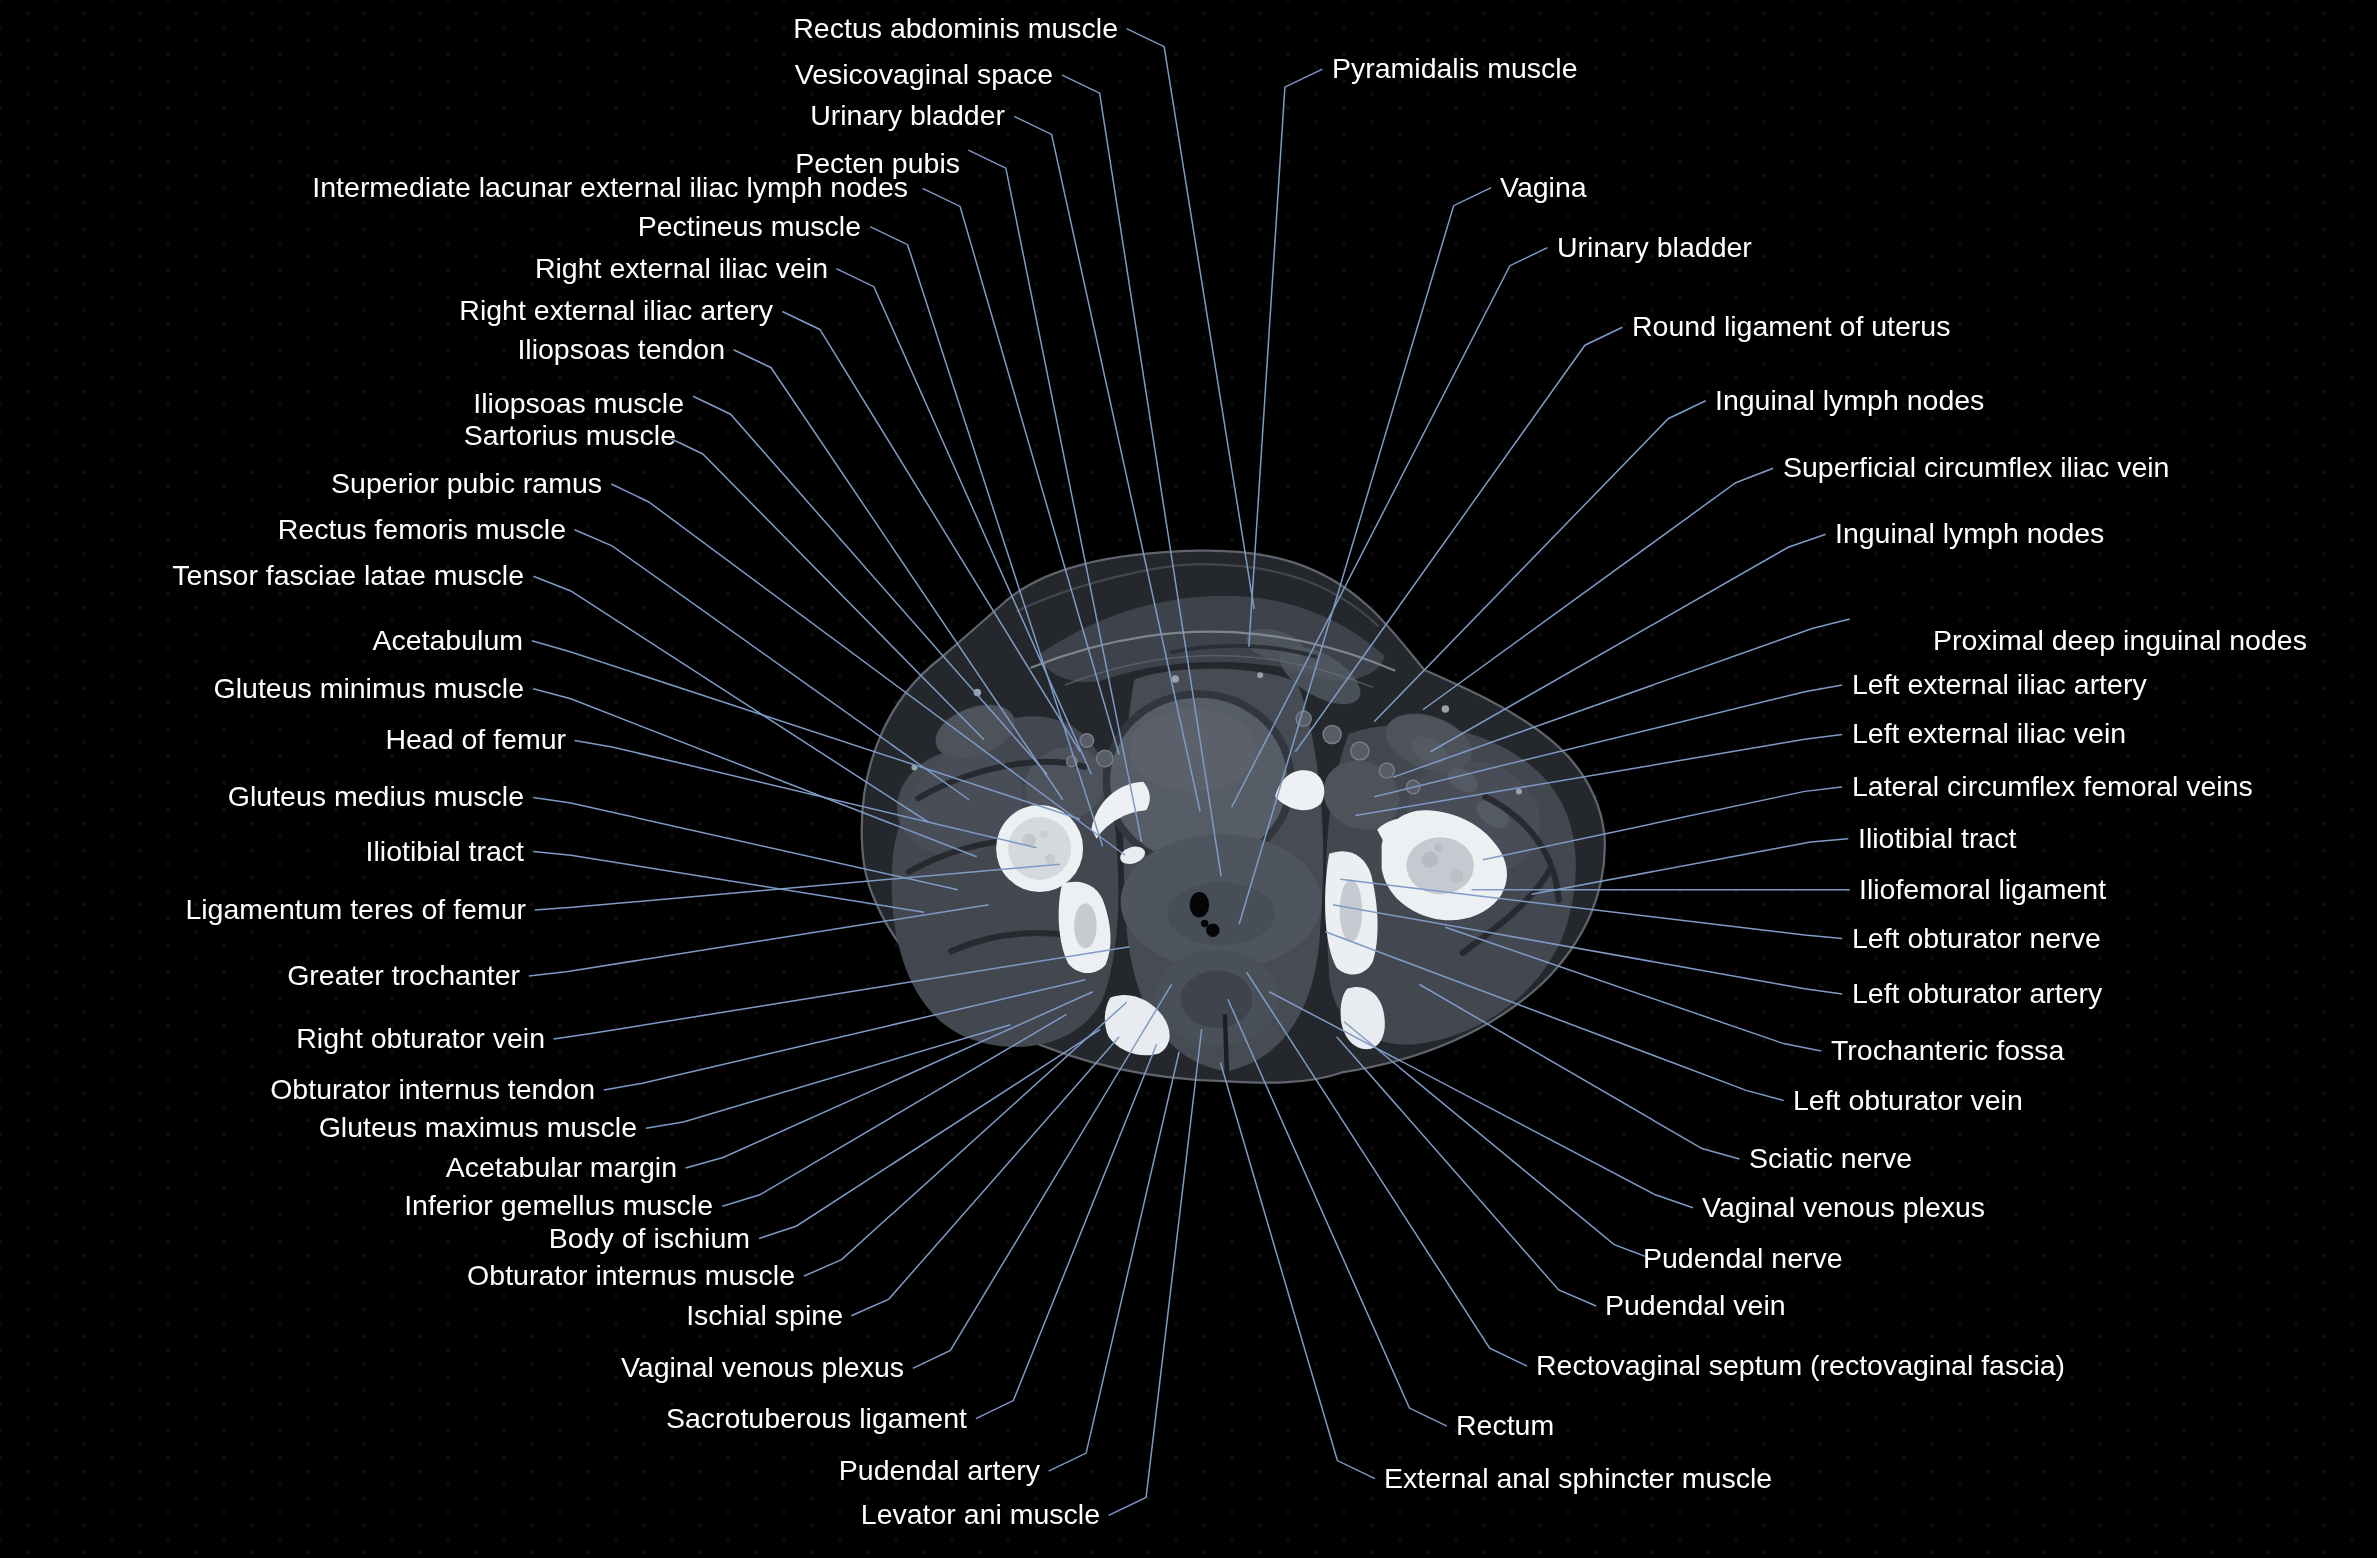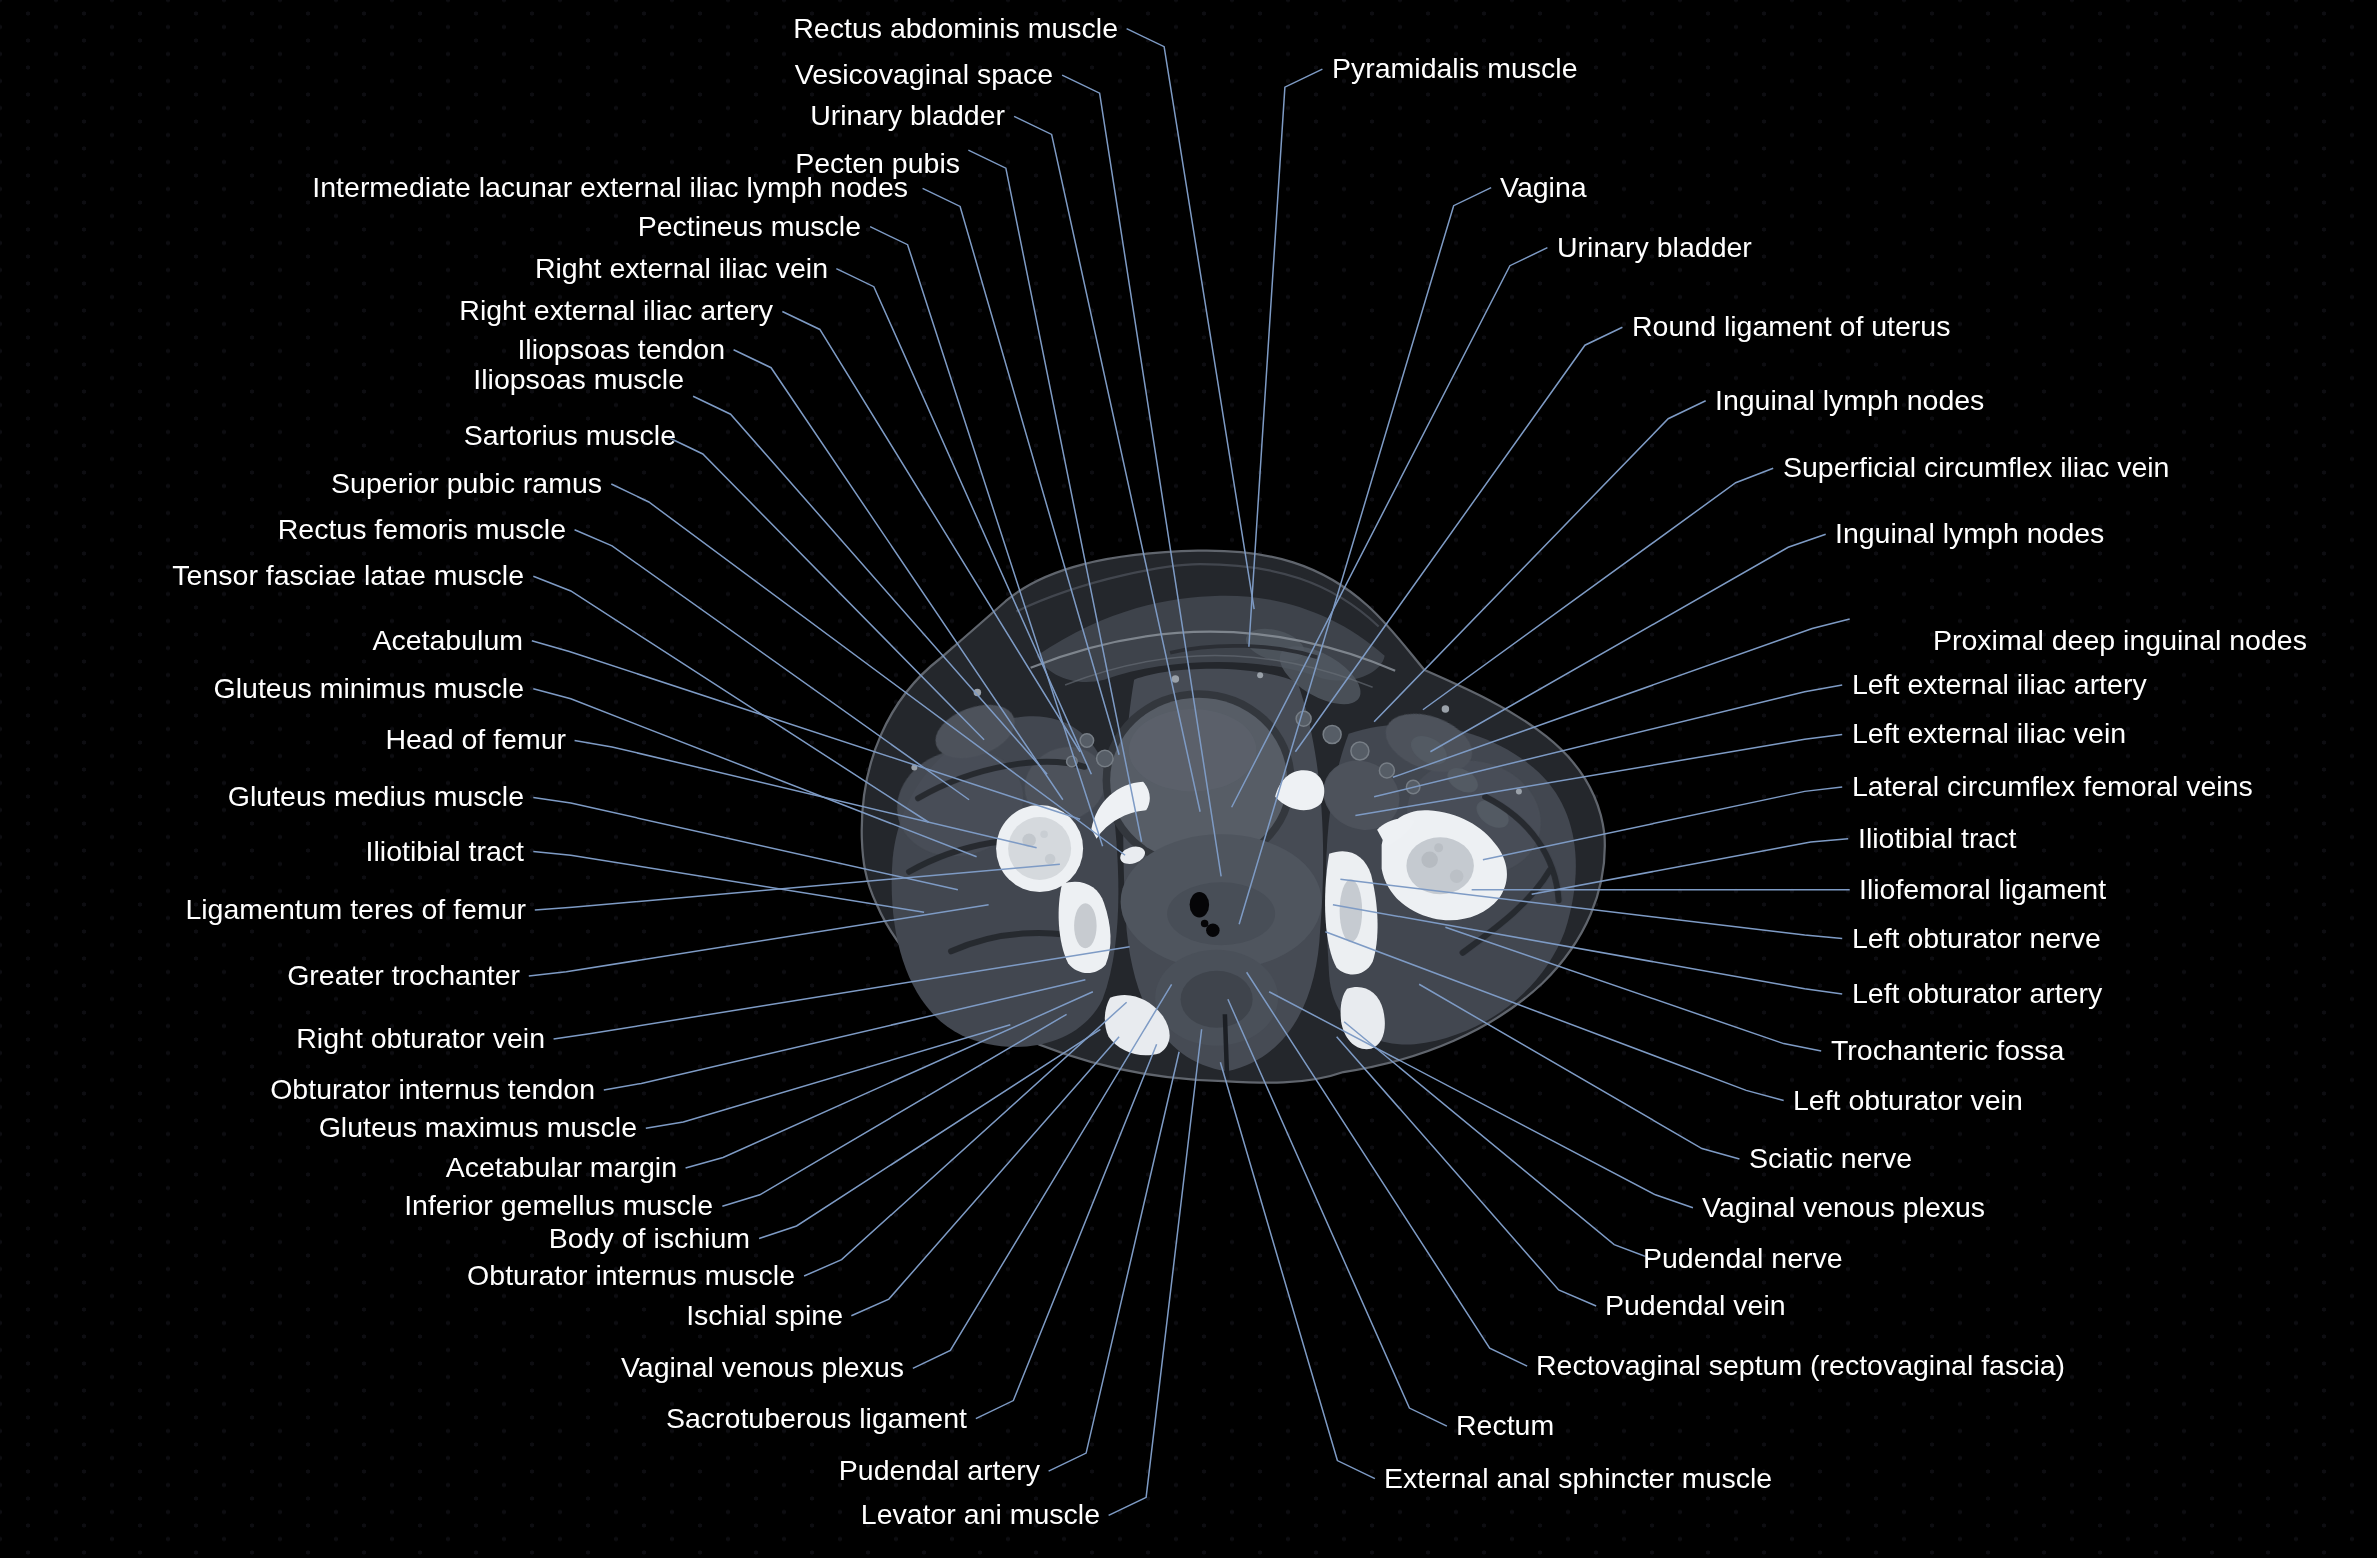--- a/index.html
+++ b/index.html
@@ -217,21 +217,21 @@
   <div id="labels">
       <div class="label left" style="left: 1118px; top: 28.5px; color: rgb(255, 255, 255);">Rectus abdominis muscle</div>
       <div class="label left" style="left: 1053px; top: 75px; color: rgb(255, 255, 255);">Vesicovaginal space</div>
       <div class="label left" style="left: 1005px; top: 116px; color: rgb(255, 255, 255);">Urinary bladder</div>
       <div class="label left" style="left: 960px; top: 164px; color: rgb(255, 255, 255);">Pecten pubis</div>
       <div class="label left" style="left: 860px; top: 188px; color: rgb(255, 255, 255); margin-left: 48px;">Intermediate lacunar external iliac lymph nodes</div>
       <div class="label left" style="left: 861px; top: 227px; color: rgb(255, 255, 255);">Pectineus muscle</div>
       <div class="label left" style="left: 828px; top: 269px; color: rgb(255, 255, 255);">Right external iliac vein</div>
       <div class="label left" style="left: 773px; top: 311px; color: rgb(255, 255, 255);">Right external iliac artery</div>
       <div class="label left" style="left: 725px; top: 350px; color: rgb(255, 255, 255);">Iliopsoas tendon</div>
-      <div class="label left" style="left: 684px; top: 380px; color: rgb(255, 255, 255);">Iliopsoas muscle</div>
+      <div class="label left" style="left: 684px; top: 404px; color: rgb(255, 255, 255);">Iliopsoas muscle</div>
       <div class="label left" style="left: 676px; top: 436px; color: rgb(255, 255, 255); text-align: right;">Sartorius muscle</div>
       <div class="label left" style="left: 602px; top: 484px; color: rgb(255, 255, 255);">Superior pubic ramus</div>
       <div class="label left" style="left: 566px; top: 530px; color: rgb(255, 255, 255);">Rectus femoris muscle</div>
       <div class="label left" style="left: 524px; top: 576px; color: rgb(255, 255, 255);">Tensor fasciae latae muscle</div>
       <div class="label left" style="left: 523px; top: 641px; color: rgb(255, 255, 255);">Acetabulum</div>
       <div class="label left" style="left: 524px; top: 689px; color: rgb(255, 255, 255);">Gluteus minimus muscle</div>
       <div class="label left" style="left: 566px; top: 740px; color: rgb(255, 255, 255);">Head of femur</div>
       <div class="label left" style="left: 524px; top: 797px; color: rgb(255, 255, 255);">Gluteus medius muscle</div>
       <div class="label left" style="left: 524px; top: 852px; color: rgb(255, 255, 255);">Iliotibial tract</div>
       <div class="label left" style="left: 526px; top: 910px; color: rgb(255, 255, 255);">Ligamentum teres of femur</div>

